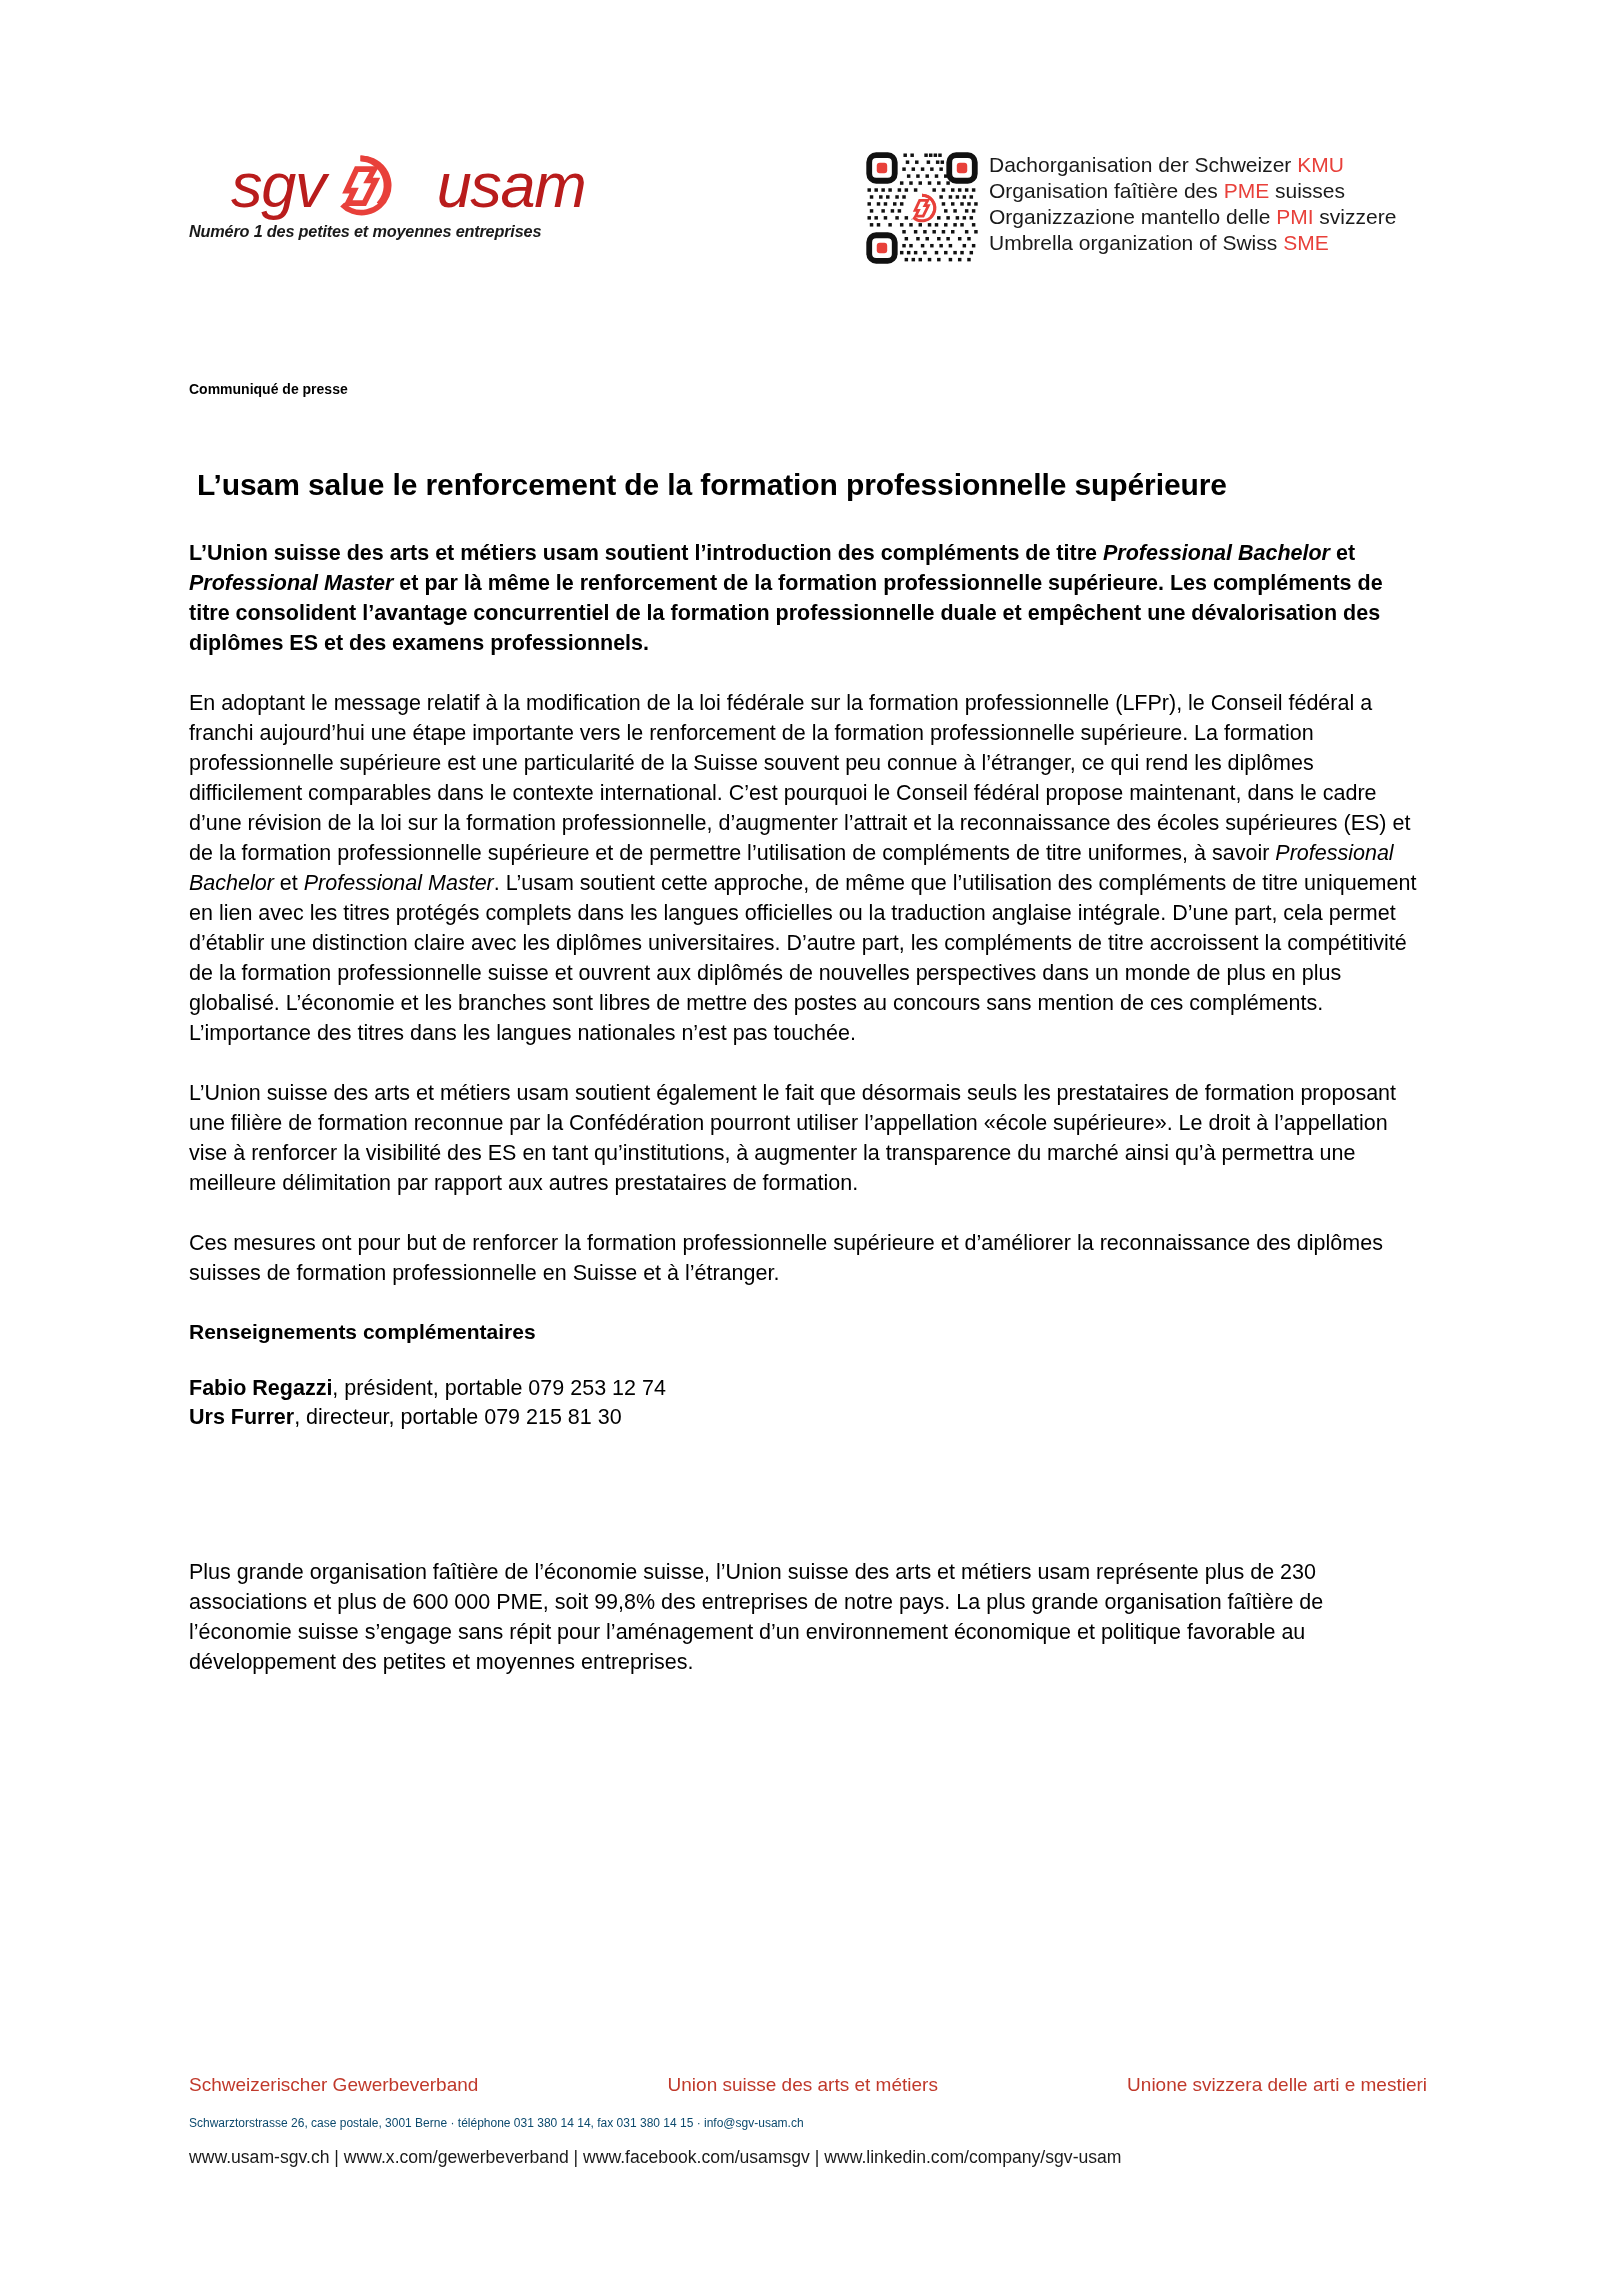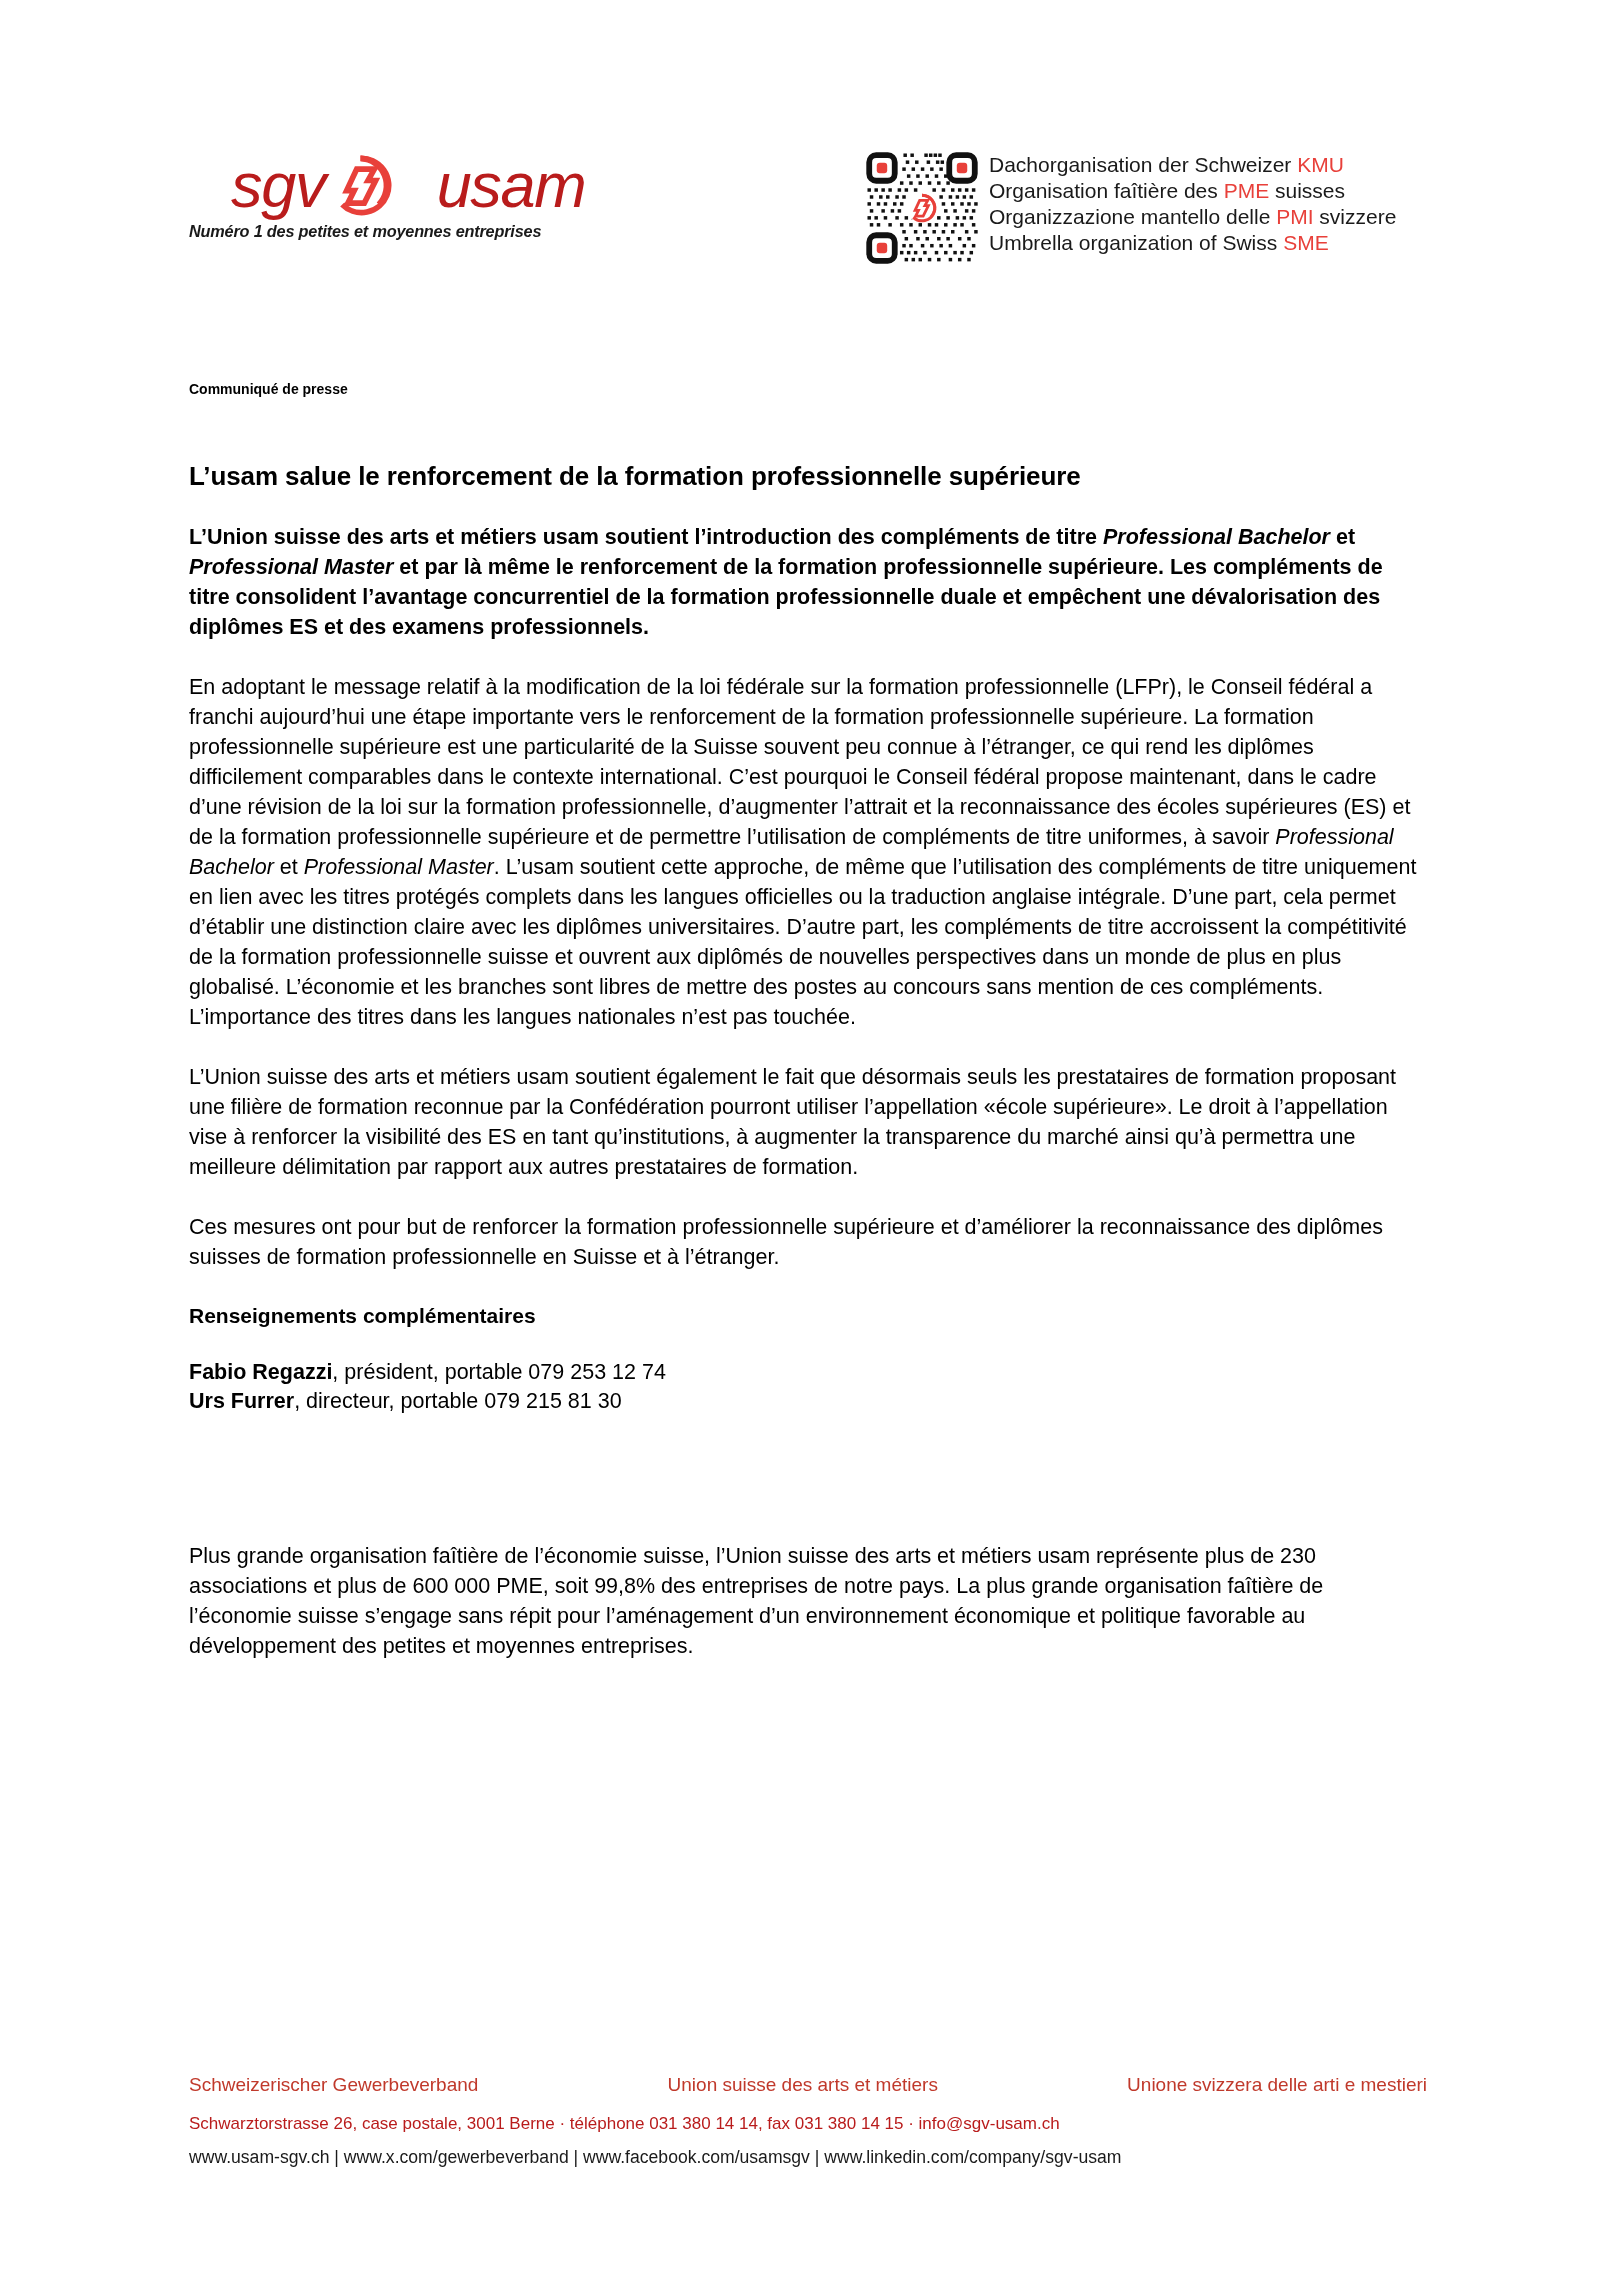--- a/index.html
+++ b/index.html
@@ -102,23 +102,23 @@
     font-size: 14px;
     line-height: 28px;
     font-weight: bold;
   }
   .kicker-date {
     font-size: 21.5px;
     line-height: 28px;
     font-weight: normal;
   }
   h1.title {
-    margin: 0;
+    margin: 8px;
     padding: 0;
-    font-size: 26px;
+    font-size: 30px;
     line-height: 33px;
     font-weight: bold;
     letter-spacing: -0.1px;
   }
   .lead {
     font-size: 21.5px;
     line-height: 30px;
     font-weight: bold;
     text-align: left;
   }
@@ -162,23 +162,23 @@
   .footer-orgs {
     display: flex;
     justify-content: space-between;
     color: #c0392b;
     font-size: 19px;
     line-height: 25px;
   }
   .footer-orgs span { white-space: nowrap; }
   .footer-address {
     margin-top: 14.3px;
-    font-size: 17px;
+    font-size: 12px;
     line-height: 25px;
-    color: #b91c1c;
+    color: #0c4a6e;
   }
   .footer-links {
     margin-top: 8.5px;
     font-size: 17.6px;
     line-height: 25px;
     color: #1a1a1a;
   }
 </style>
 </head>
 <body>

